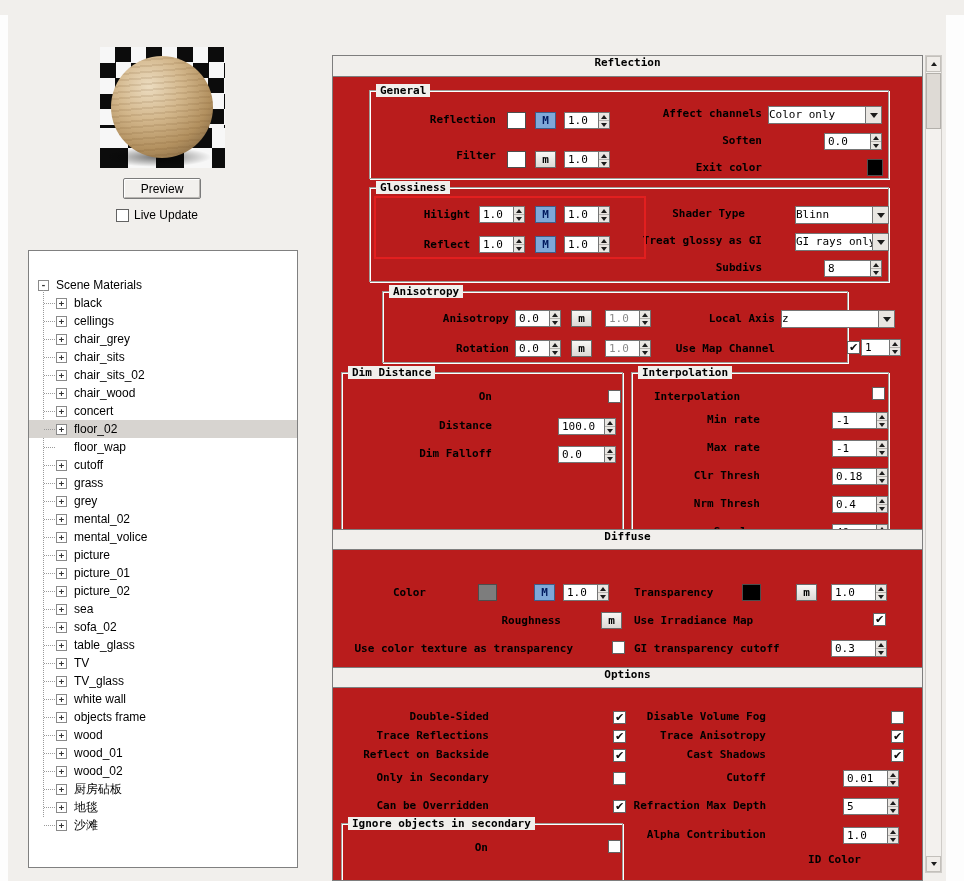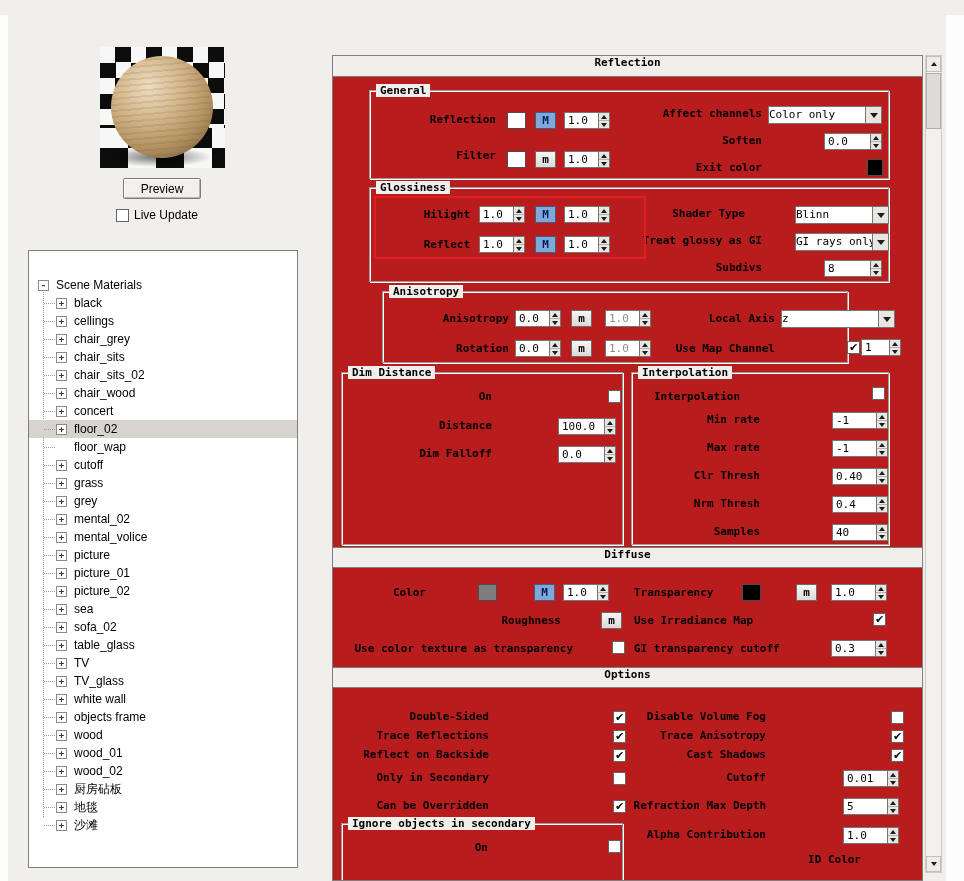--- a/index.html
+++ b/index.html
@@ -480,21 +480,21 @@
             <span class="sb">
               <i class="tu"></i>
             </span>
             <span class="sb sbd">
               <i class="td"></i>
             </span>
           </span>
         </div>
       <div class="lb r" style="left:0;top:96px;width:128px">Clr Thresh</div>
       <div class="spin" style="left:200px;top:95px;width:56px">
-          <span class="val">0.40</span>
+          <span class="val">0.18</span>
           <span class="btns">
             <span class="sb">
               <i class="tu"></i>
             </span>
             <span class="sb sbd">
               <i class="td"></i>
             </span>
           </span>
         </div>
       <div class="lb r" style="left:0;top:124px;width:128px">Nrm Thresh</div>
@@ -516,21 +516,21 @@
             <span class="sb">
               <i class="tu"></i>
             </span>
             <span class="sb sbd">
               <i class="td"></i>
             </span>
           </span>
         </div>
     </div>
 
-    <div class="section-header mid" style="top:491px">Diffuse</div>
+    <div class="section-header mid" style="top:473px">Diffuse</div>
 
     <div class="lb r" style="left:0;top:530px;width:93px">Color</div>
     <div class="swatch" style="left: 145px; top: 528px; background: rgb(125, 125, 125);"></div>
     <button class="map active" style="left: 201px; top: 528px; background: rgb(127, 168, 216);">M</button>
     <div class="spin" style="left:230px;top:528px;width:46px">
         <span class="val">1.0</span>
         <span class="btns">
           <span class="sb">
             <i class="tu"></i>
           </span>

